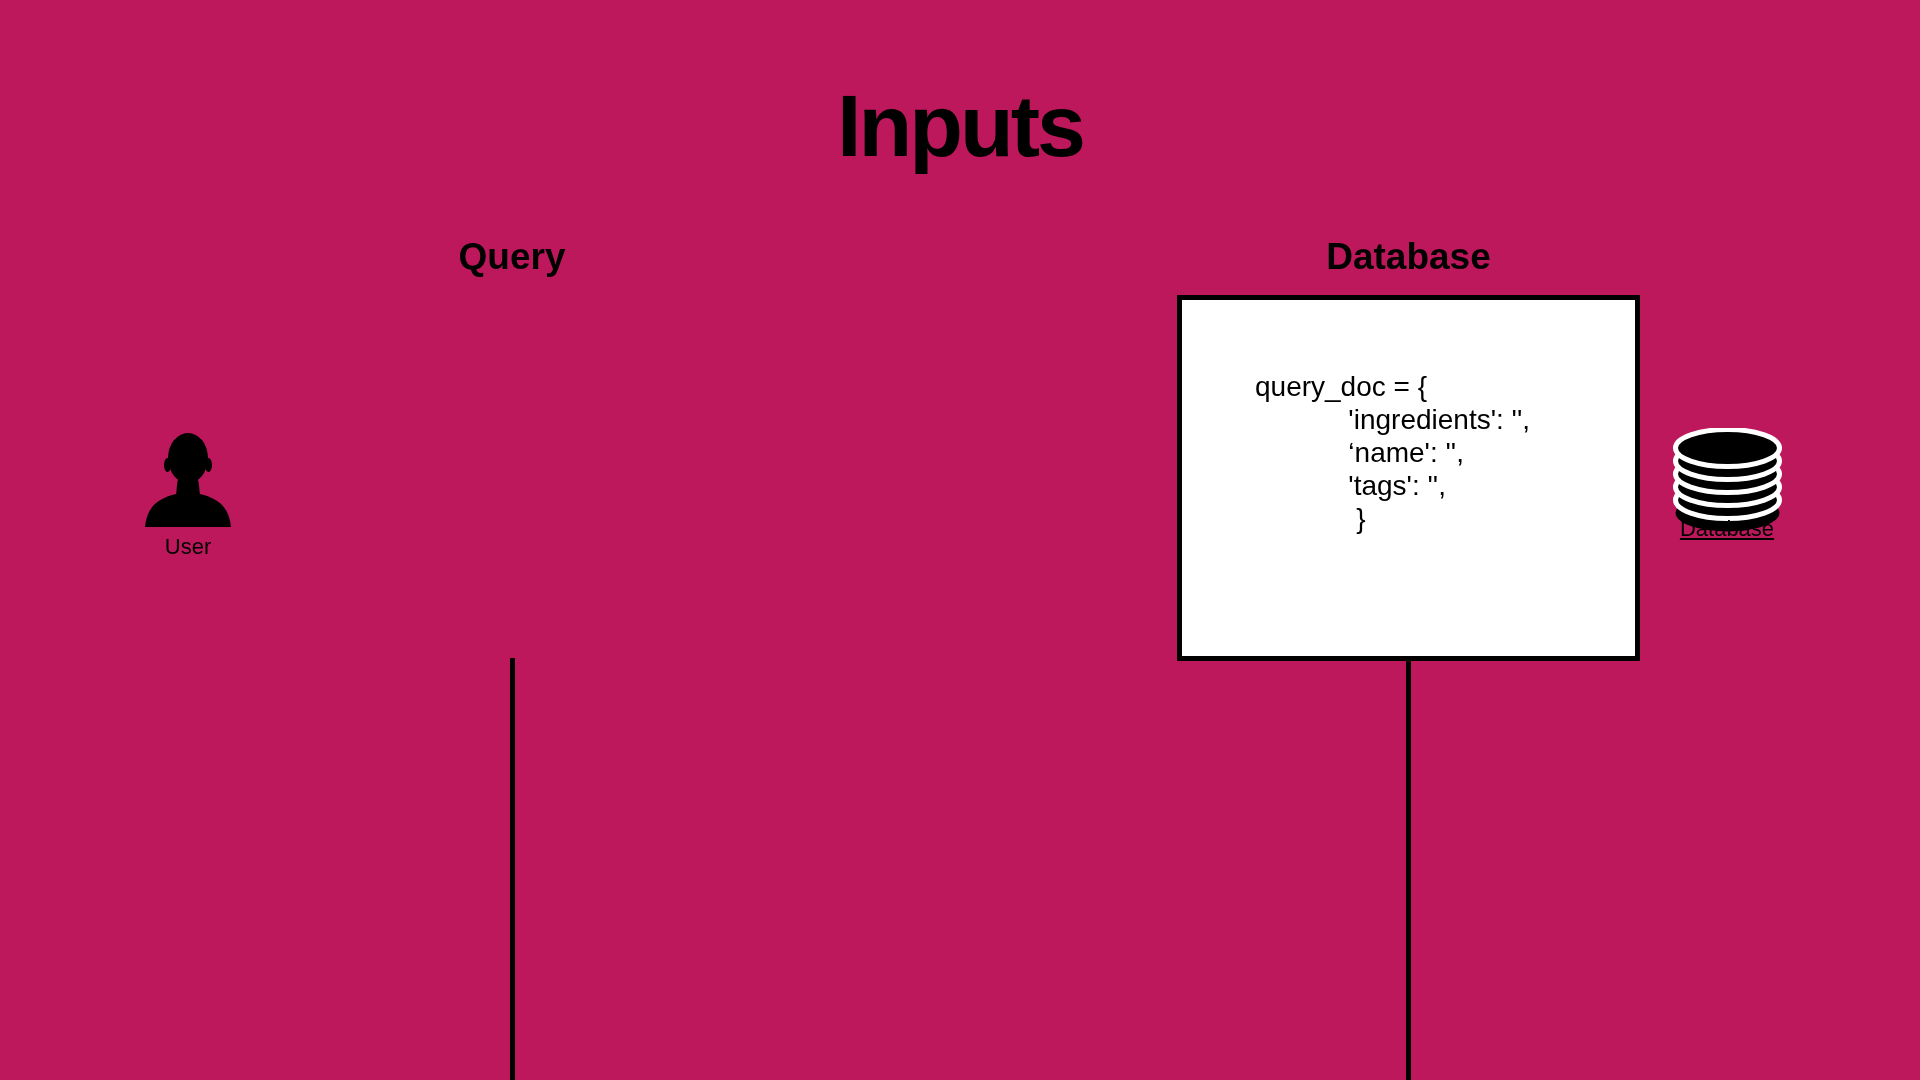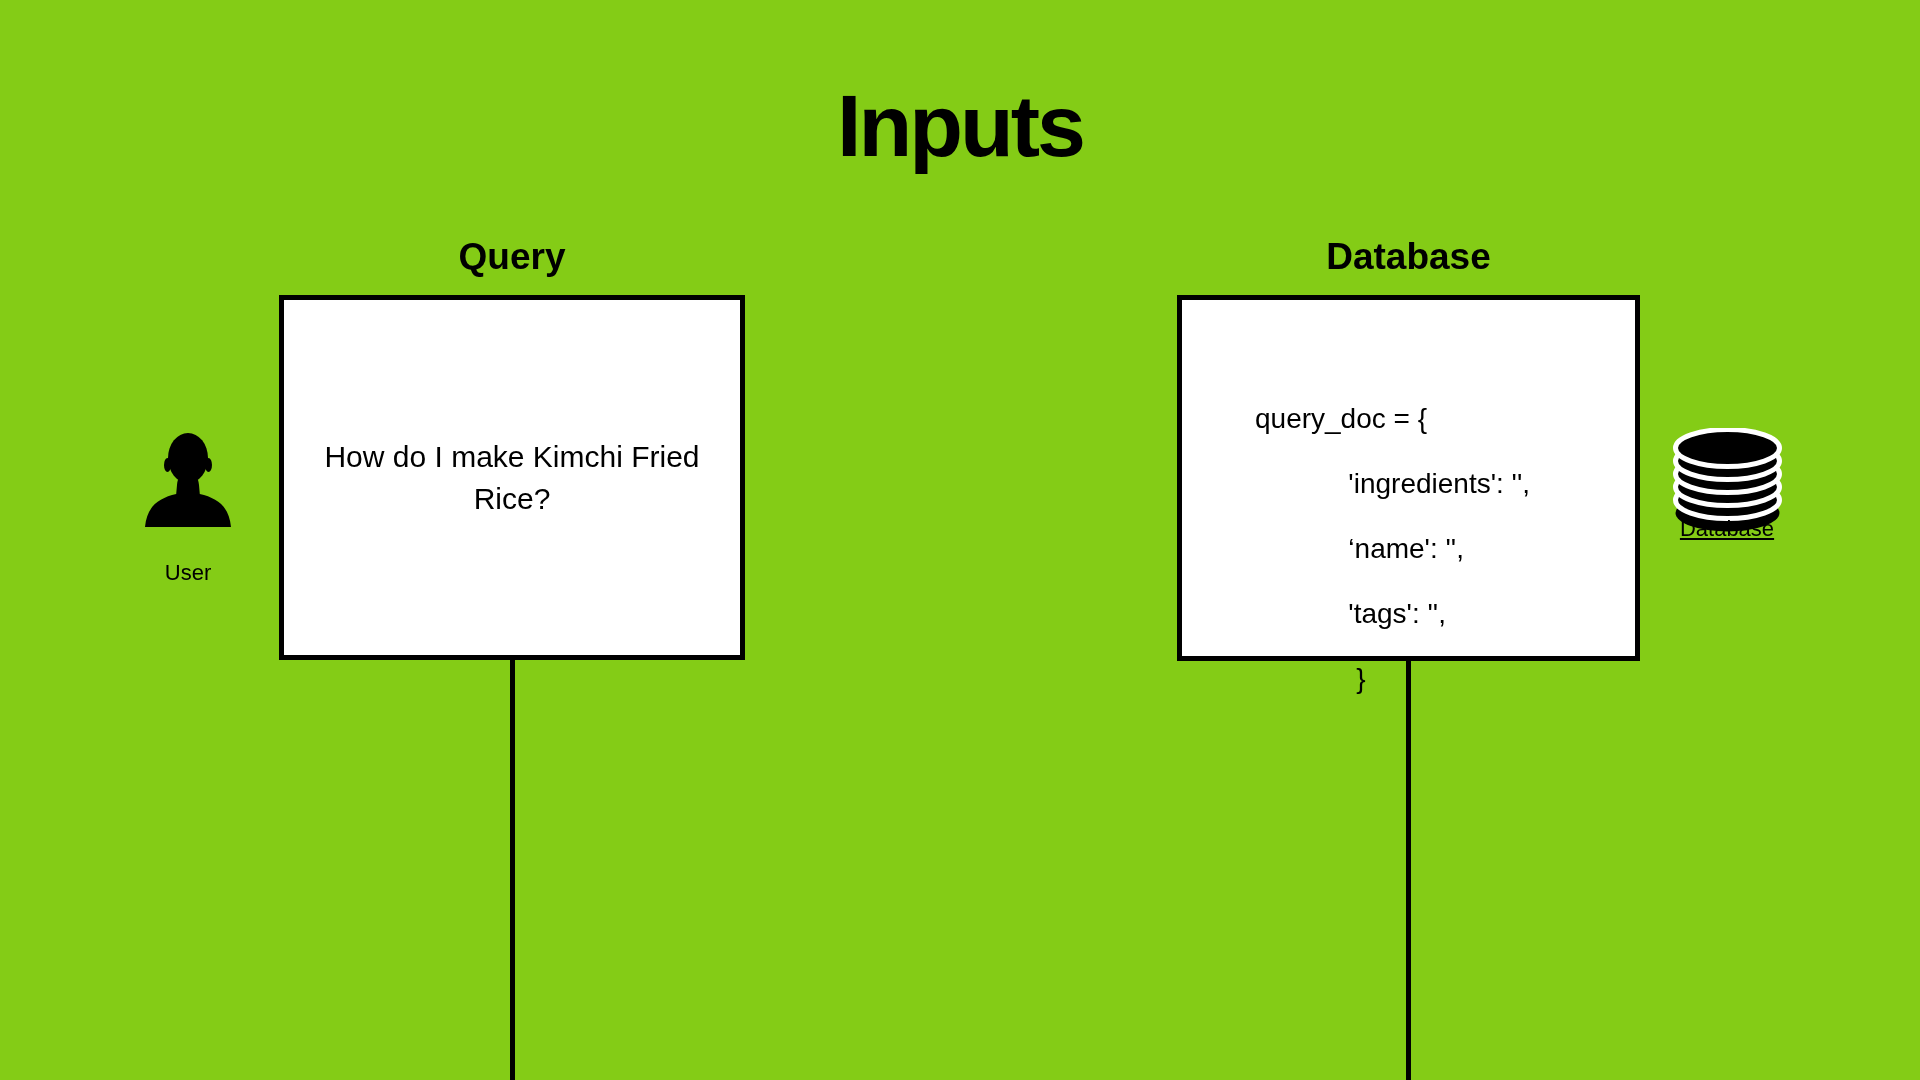--- a/index.html
+++ b/index.html
@@ -5,21 +5,21 @@
   html, body {
     margin: 0;
     padding: 0;
     background: #ffffff;
     font-family: "Liberation Sans", sans-serif;
   }
   .canvas {
     position: relative;
     width: 1920px;
     height: 1080px;
-    background: #84cc16;
+    background: #be185d;
     overflow: hidden;
     color: #000000;
   }
   .page-title {
     position: absolute;
     left: 0;
     top: 82px;
     width: 1920px;
     text-align: center;
     font-size: 88px;
@@ -57,55 +57,52 @@
     font-size: 30px;
     line-height: 42px;
   }
   .code-block {
     position: absolute;
     left: 73px;
     top: 70px;
     font-size: 28px;
     line-height: 33px;
   }
-  .code-line { white-space: pre; margin-top: 32px; }
+  .code-line { white-space: pre; }
 
   .connector {
     position: absolute;
     width: 5px;
     background: #000000;
   }
   .connector-query { left: 510px; top: 658px; height: 422px; }
   .connector-documents { left: 1406px; top: 659px; height: 421px; }
 
   .icon-figure { position: absolute; }
   .icon-user { left: 138px; top: 432px; width: 100px; height: 95px; }
   .icon-database { left: 1672px; top: 428px; width: 111px; height: 104px; }
 
   .icon-label {
     position: absolute;
     text-align: center;
     font-size: 22px;
     line-height: 1.2;
   }
-  .label-user { left: 118px; top: 560px; width: 140px; }
+  .label-user { left: 118px; top: 534px; width: 140px; }
   .label-database { left: 1647px; top: 516px; width: 160px; text-decoration: underline; }
 </style>
 </head>
 <body>
 
 <div class="canvas">
 
   <div class="page-title">Inputs</div>
 
   <div class="section-heading heading-query">Query</div>
 
-  <div class="diagram-box box-query">
-    <div class="query-text">How do I make Kimchi Fried Rice?</div>
-  </div>
 
   <div class="icon-figure icon-user">
     <svg width="100" height="95" viewBox="0 0 100 95" xmlns="http://www.w3.org/2000/svg" aria-hidden="true">
       <ellipse cx="50" cy="26" rx="20" ry="25" fill="#000000"></ellipse>
       <ellipse cx="29.5" cy="33" rx="3.5" ry="7" fill="#000000"></ellipse>
       <ellipse cx="70.5" cy="33" rx="3.5" ry="7" fill="#000000"></ellipse>
       <path d="M50,40 C44,40 39.5,45 39,53 L38.2,62 C21,66 9,74 7,95 L93,95 C91,74 79,66 61.8,62 L61,53 C60.5,45 56,40 50,40 Z" fill="#000000"></path>
     </svg>
   </div>
   <div class="icon-label label-user">User</div>

